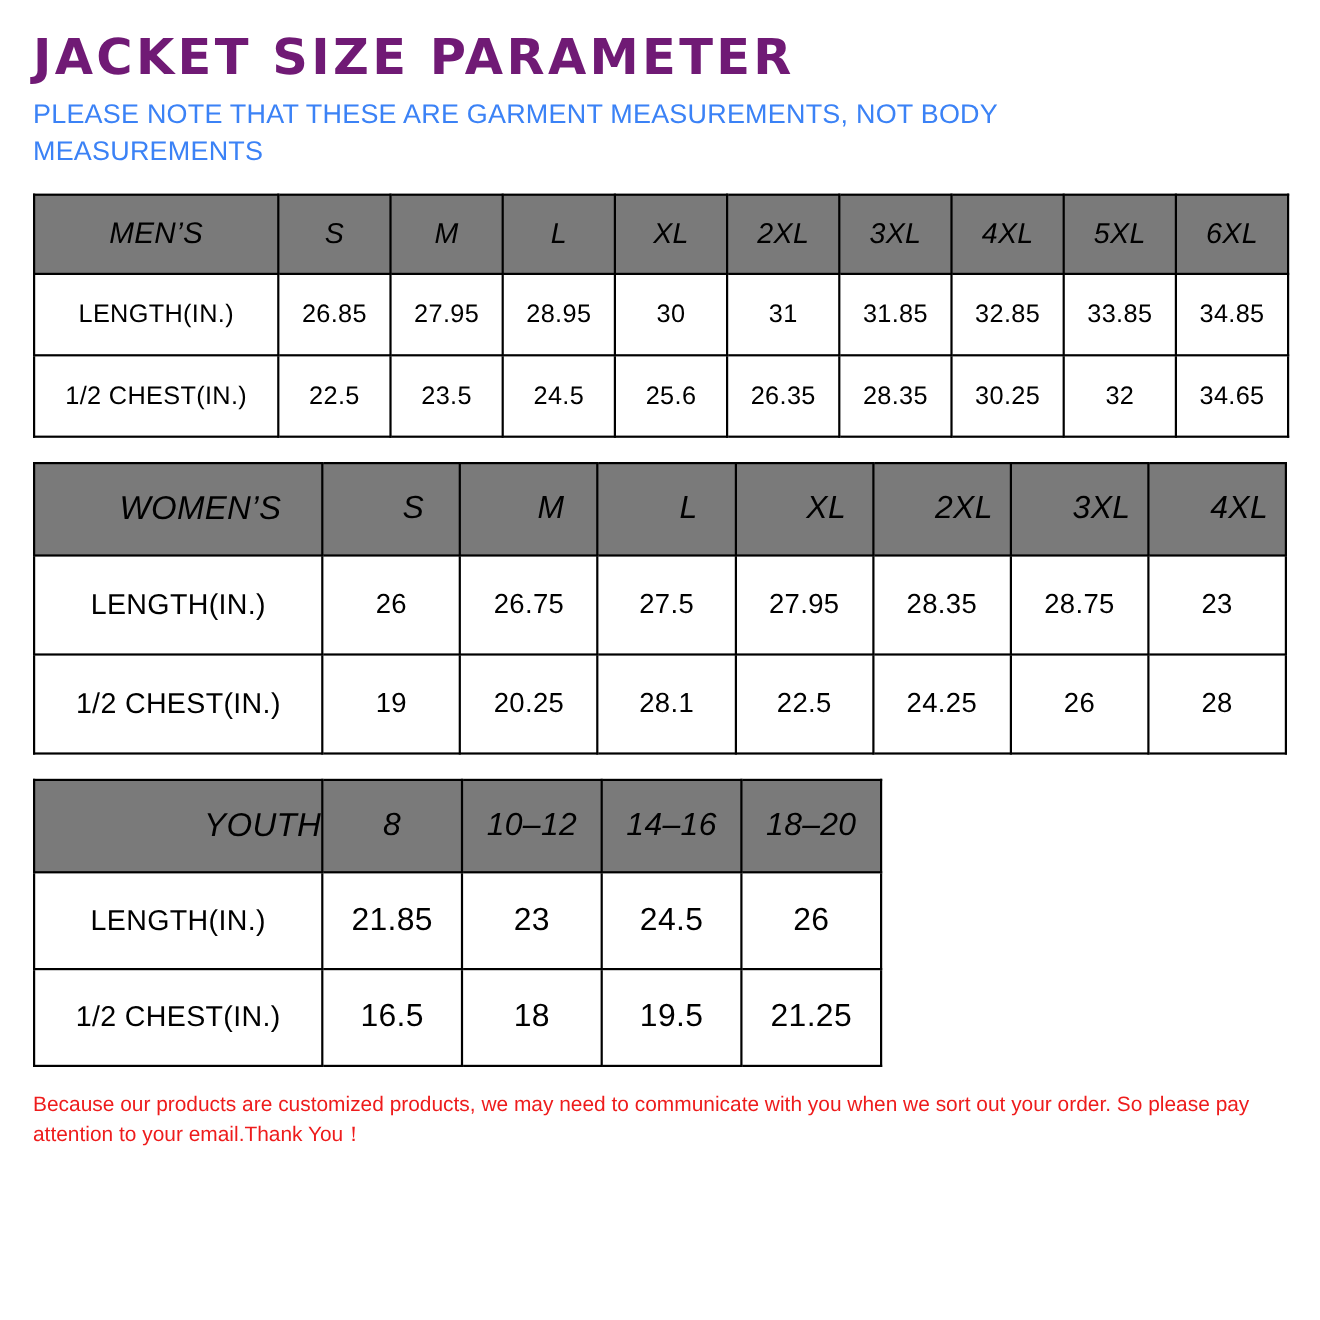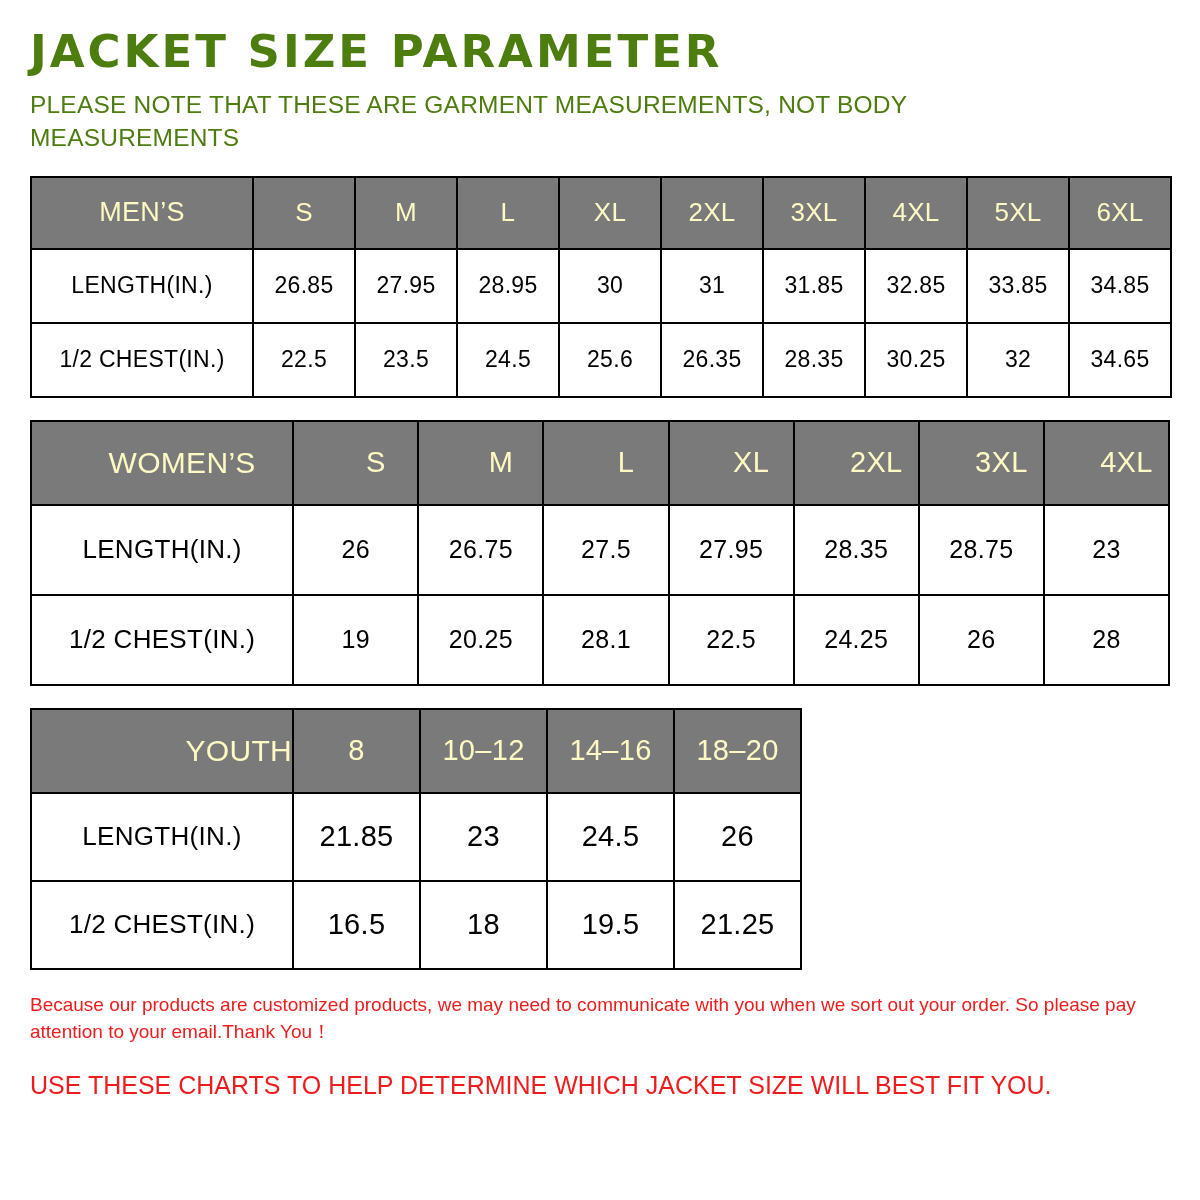--- a/index.html
+++ b/index.html
@@ -20,25 +20,25 @@
     box-sizing: border-box;
     padding: 28px 30px 0 30px;
     position: relative;
   }
   .title {
     font-size: 45px;
     font-weight: bold;
     letter-spacing: 3px;
     line-height: 1.05;
     margin: 0 0 14px 0;
-    color: #4d7c0f;
+    color: #701a75;
     font-family: "DejaVu Sans", sans-serif;
   }
   .note {
-    color: #4d7c0f;
+    color: #3b82f6;
     font-size: 24.5px;
     line-height: 1.32;
     margin: 0 0 22px 0;
     max-width: 950px;
     letter-spacing: 0.2px;
   }
   table.size-table {
     border-collapse: collapse;
     margin-bottom: 22px;
     table-layout: fixed;
@@ -49,22 +49,23 @@
     vertical-align: middle;
     font-size: 23px;
     color: #000000;
     padding: 0;
     height: 73px;
     background: #ffffff;
     letter-spacing: 0.3px;
   }
   table.size-table tr.header-row td {
     background: #7a7a7a;
-    color: #fef9c3;
+    color: #000000;
     font-size: 26px;
+    font-style: italic;
   }
   table.size-table tr.header-row td.label-cell {
     font-size: 27px;
   }
   td.label-cell {
     font-size: 25px;
   }
   
   #mens-table { width: 1140px; }
   #mens-table .label-cell { width: 222px; }
@@ -238,15 +239,14 @@
         <td class="label-cell">1/2 CHEST(IN.)</td>
         <td>16.5</td>
         <td>18</td>
         <td>19.5</td>
         <td>21.25</td>
       </tr>
     </tbody>
   </table>
 
   <p class="footer-note">Because our products are customized products, we may need to communicate with you when we sort out your order. So please pay attention to your email.Thank You！</p>
-  <p class="footer-note second">USE THESE CHARTS TO HELP DETERMINE WHICH JACKET SIZE WILL BEST FIT YOU.</p>
 
 </div>
 
 </body></html>

